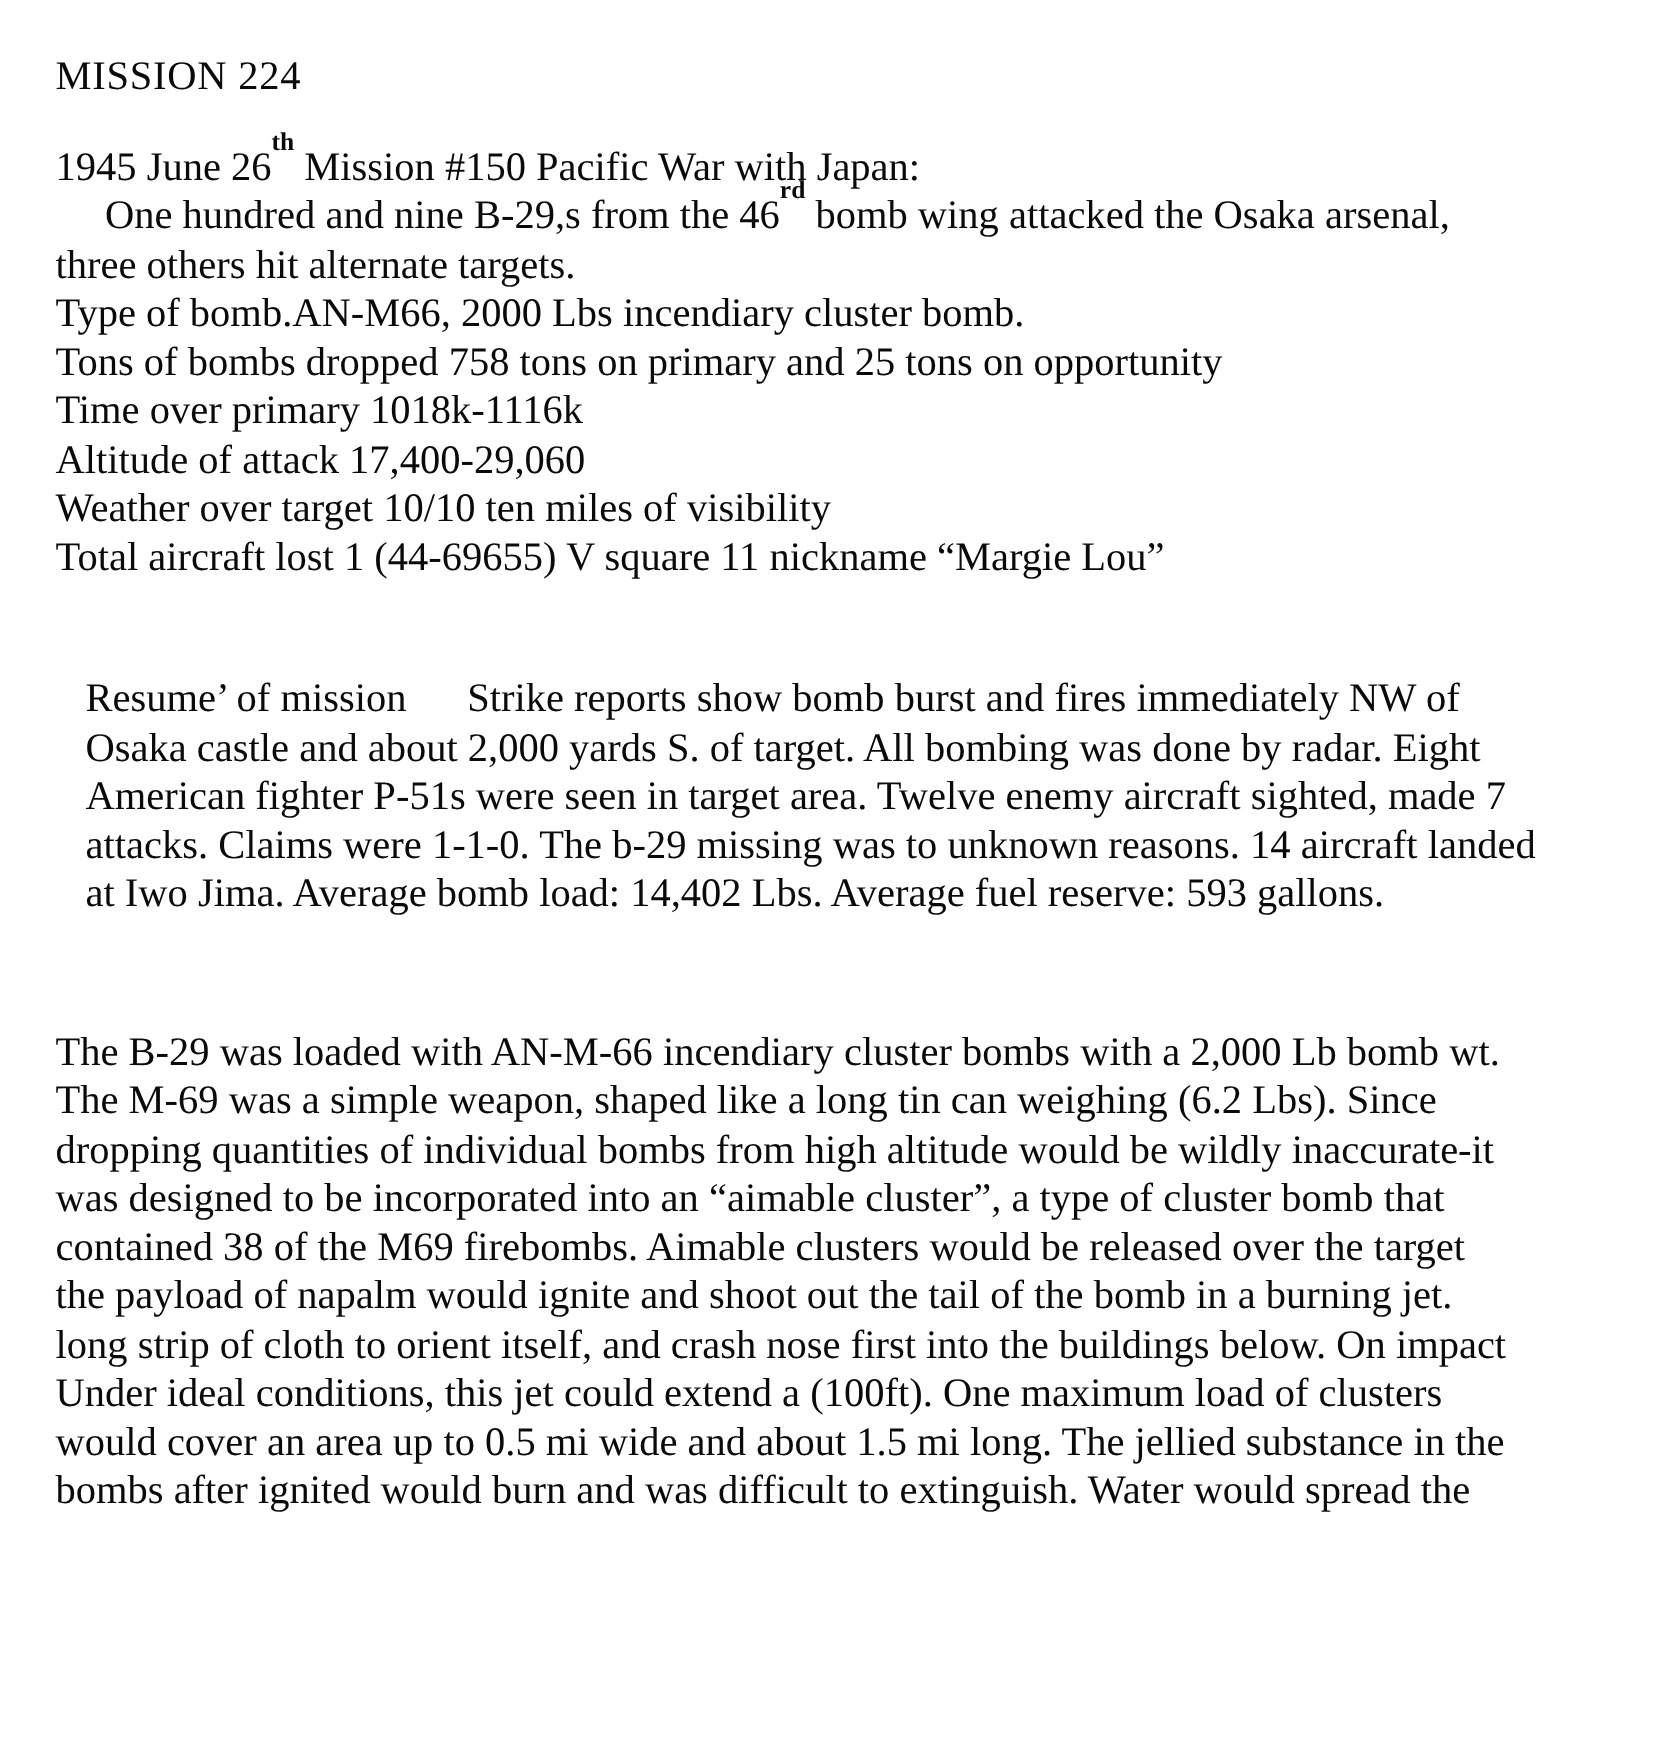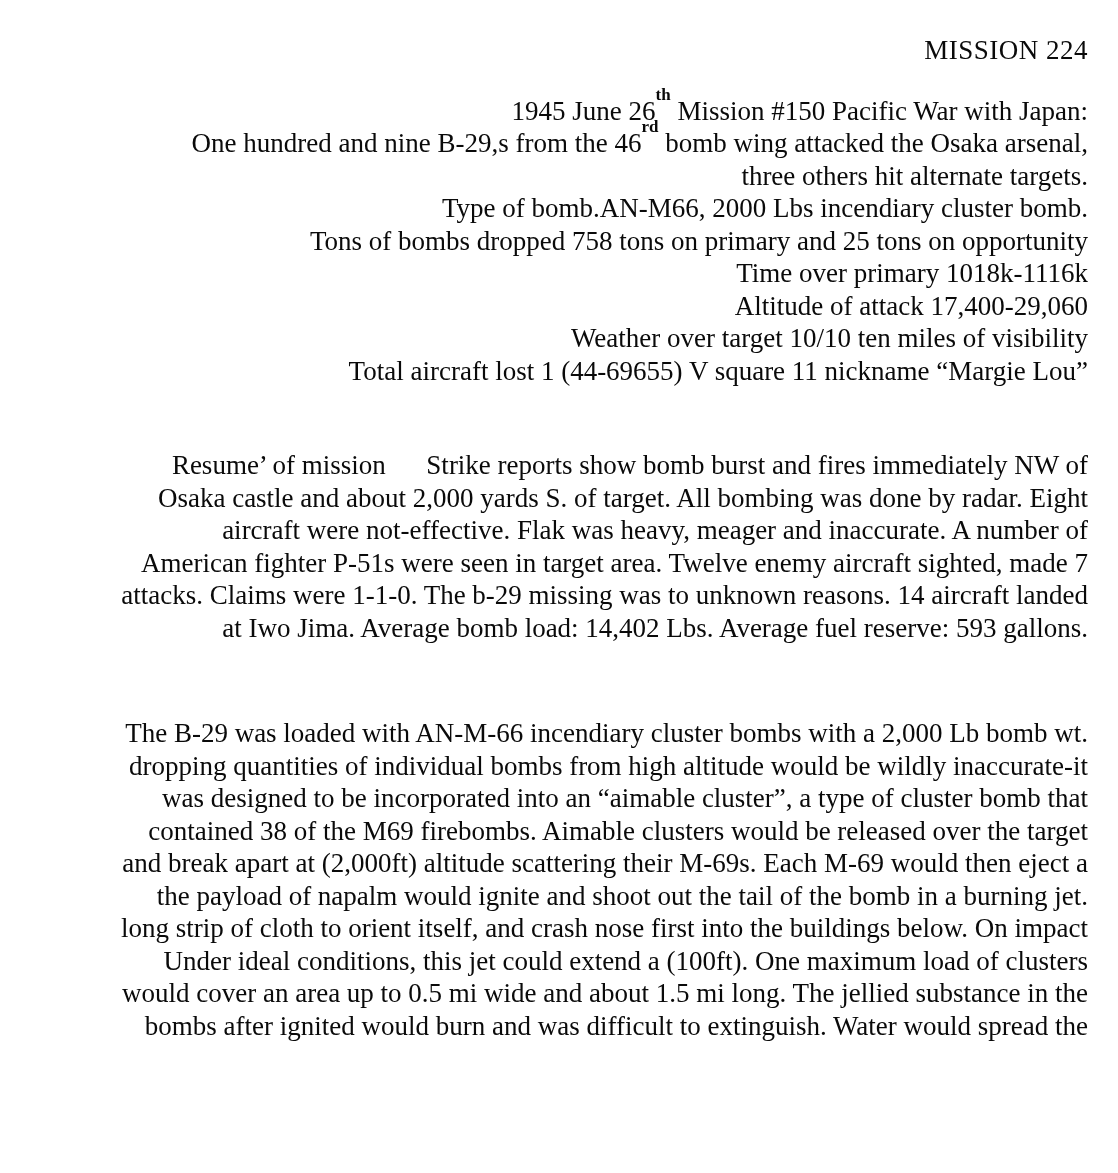--- a/index.html
+++ b/index.html
@@ -12,21 +12,20 @@
     width: 1118px;
     height: 1108px;
     background: #ffffff;
     color: #0a0a0a;
     font-family: "Liberation Serif", "DejaVu Serif", serif;
     font-size: 27px;
     line-height: 32.5px;
     padding: 34px 30px 0 37px;
     box-sizing: border-box;
     overflow: hidden;
-    text-align: right;
   }
   .title {
     font-size: 27px;
     font-weight: normal;
     margin: 0;
     padding: 0;
     letter-spacing: 0.5px;
   }
   .block { margin: 0; padding: 0; }
   .intro-block    { margin-top: 28px; }
@@ -62,32 +61,31 @@
     <div class="line">Tons of bombs dropped 758 tons on primary and 25 tons on opportunity</div>
     <div class="line">Time over primary 1018k-1116k</div>
     <div class="line">Altitude of attack 17,400-29,060</div>
     <div class="line">Weather over target 10/10 ten miles of visibility</div>
     <div class="line">Total aircraft lost 1 (44-69655) V square 11 nickname “Margie Lou”</div>
   </div>
 
   <div class="block resume-block">
     <div class="line">Resume’ of mission      Strike reports show bomb burst and fires immediately NW of</div>
     <div class="line">Osaka castle and about 2,000 yards S. of target. All bombing was done by radar. Eight</div>
-    <div class="line">aircraft were not-effective. Flak was heavy, meager and inaccurate. A number of</div>
     <div class="line">American fighter P-51s were seen in target area. Twelve enemy aircraft sighted, made 7</div>
     <div class="line">attacks. Claims were 1-1-0. The b-29 missing was to unknown reasons. 14 aircraft landed</div>
     <div class="line">at Iwo Jima. Average bomb load: 14,402 Lbs. Average fuel reserve: 593 gallons.</div>
   </div>
 
   <div class="block bombdesc-block">
     <div class="line">The B-29 was loaded with AN-M-66 incendiary cluster bombs with a 2,000 Lb bomb wt.</div>
+    <div class="line">The M-69 was a simple weapon, shaped like a long tin can weighing (6.2 Lbs). Since</div>
     <div class="line">dropping quantities of individual bombs from high altitude would be wildly inaccurate-it</div>
     <div class="line">was designed to be incorporated into an “aimable cluster”, a type of cluster bomb that</div>
     <div class="line">contained 38 of the M69 firebombs. Aimable clusters would be released over the target</div>
-    <div class="line">and break apart at (2,000ft) altitude scattering their M-69s. Each M-69 would then eject a</div>
     <div class="line">the payload of napalm would ignite and shoot out the tail of the bomb in a burning jet.</div>
     <div class="line">long strip of cloth to orient itself, and crash nose first into the buildings below. On impact</div>
     <div class="line">Under ideal conditions, this jet could extend a (100ft). One maximum load of clusters</div>
     <div class="line">would cover an area up to 0.5 mi wide and about 1.5 mi long. The jellied substance in the</div>
     <div class="line">bombs after ignited would burn and was difficult to extinguish. Water would spread the</div>
   </div>
 
 </div>
 
 </body></html>

